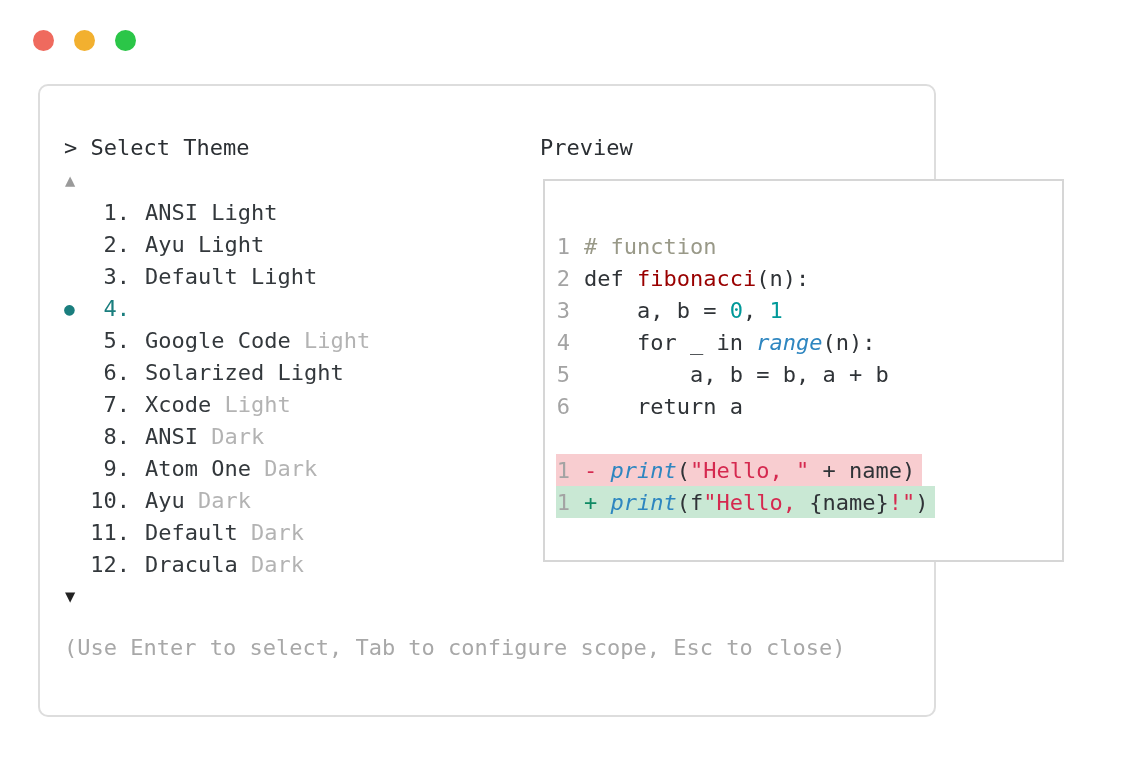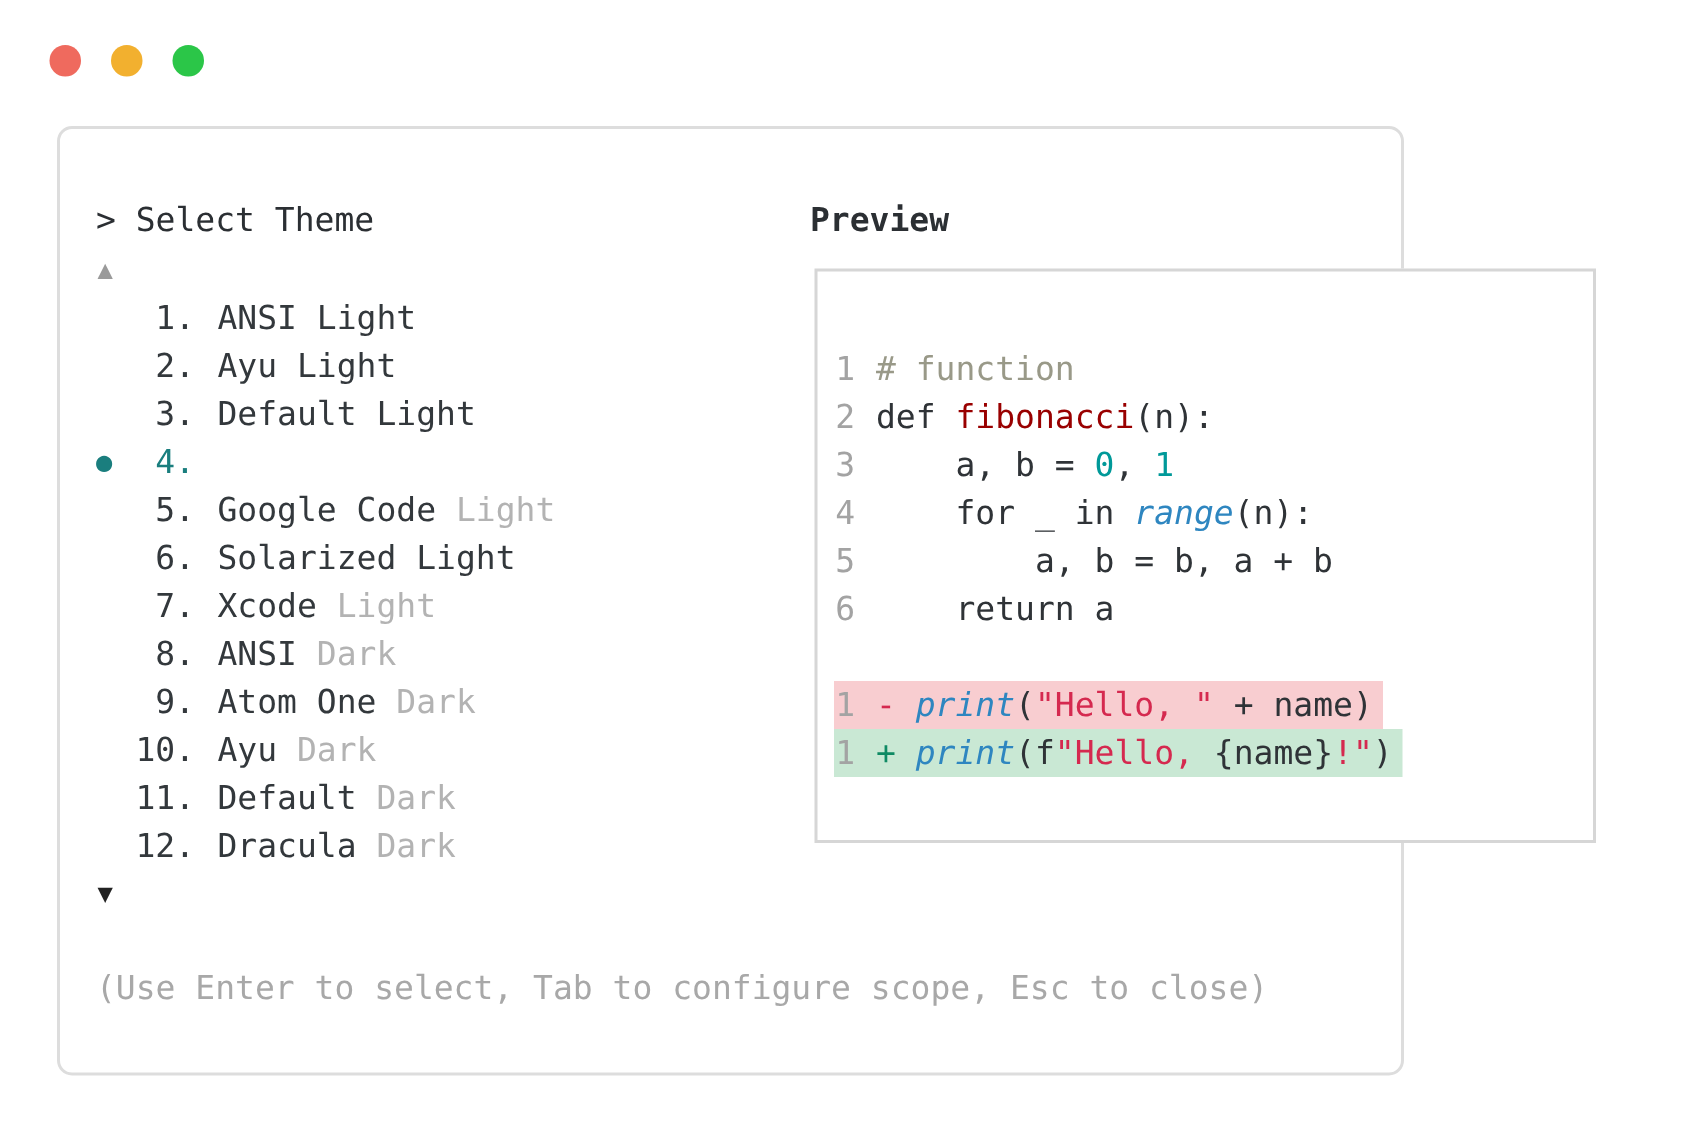--- a/index.html
+++ b/index.html
@@ -22,23 +22,23 @@
   .prompt-title{position:absolute;left:24px;top:46px;line-height:32px;color:#2b2f33;white-space:pre;}
   .scroll-up{position:absolute;left:25px;top:78px;line-height:32px;font-size:17px;color:var(--scroll-up);}
   .scroll-down{position:absolute;left:25px;top:494px;line-height:32px;font-size:17px;color:var(--scroll-down);}
   .theme-list{position:absolute;left:24px;top:110px;}
   .row{display:flex;height:32px;align-items:center;white-space:pre;}
   .row .marker{width:26px;color:var(--accent-teal);font-size:18px;}
   .row .num{width:40px;text-align:right;margin-right:15px;color:var(--item-text);}
   .row .label{color:var(--item-text);}
   .row .dim{color:var(--item-dim);margin-top:40px;}
   .row.selected .num,.row.selected .label,.row.selected .dim{color:var(--accent-teal);}
-  .help{position:absolute;left:24px;top:558px;line-height:32px;color:var(--help-text);white-space:pre;}
+  .help{position:absolute;left:24px;top:546px;line-height:32px;color:var(--help-text);white-space:pre;}
 
-  .preview-title{position:absolute;left:500px;top:46px;line-height:32px;color:#2b2f33;font-weight:bold;}
+  .preview-title{position:absolute;left:500px;top:46px;line-height:32px;color:#2b2f33;}
   .preview-box{
     position:absolute;left:503px;top:93px;width:521px;height:383px;
     border:2px solid var(--preview-border);background:#fff;box-sizing:border-box;
     padding:49px 0 0 11px;overflow:hidden;
   }
   .code-line{display:flex;height:32px;align-items:center;white-space:pre;width:fit-content;}
   .code-line .ln{width:14px;text-align:right;margin-right:14px;color:var(--line-number);flex:none;}
   .code-line.diff-del{background:var(--diff-del-bg);padding-right:7px;}
   .code-line.diff-add{background:var(--diff-add-bg);padding-right:7px;}
   .tk-plain{color:var(--code-plain);}

